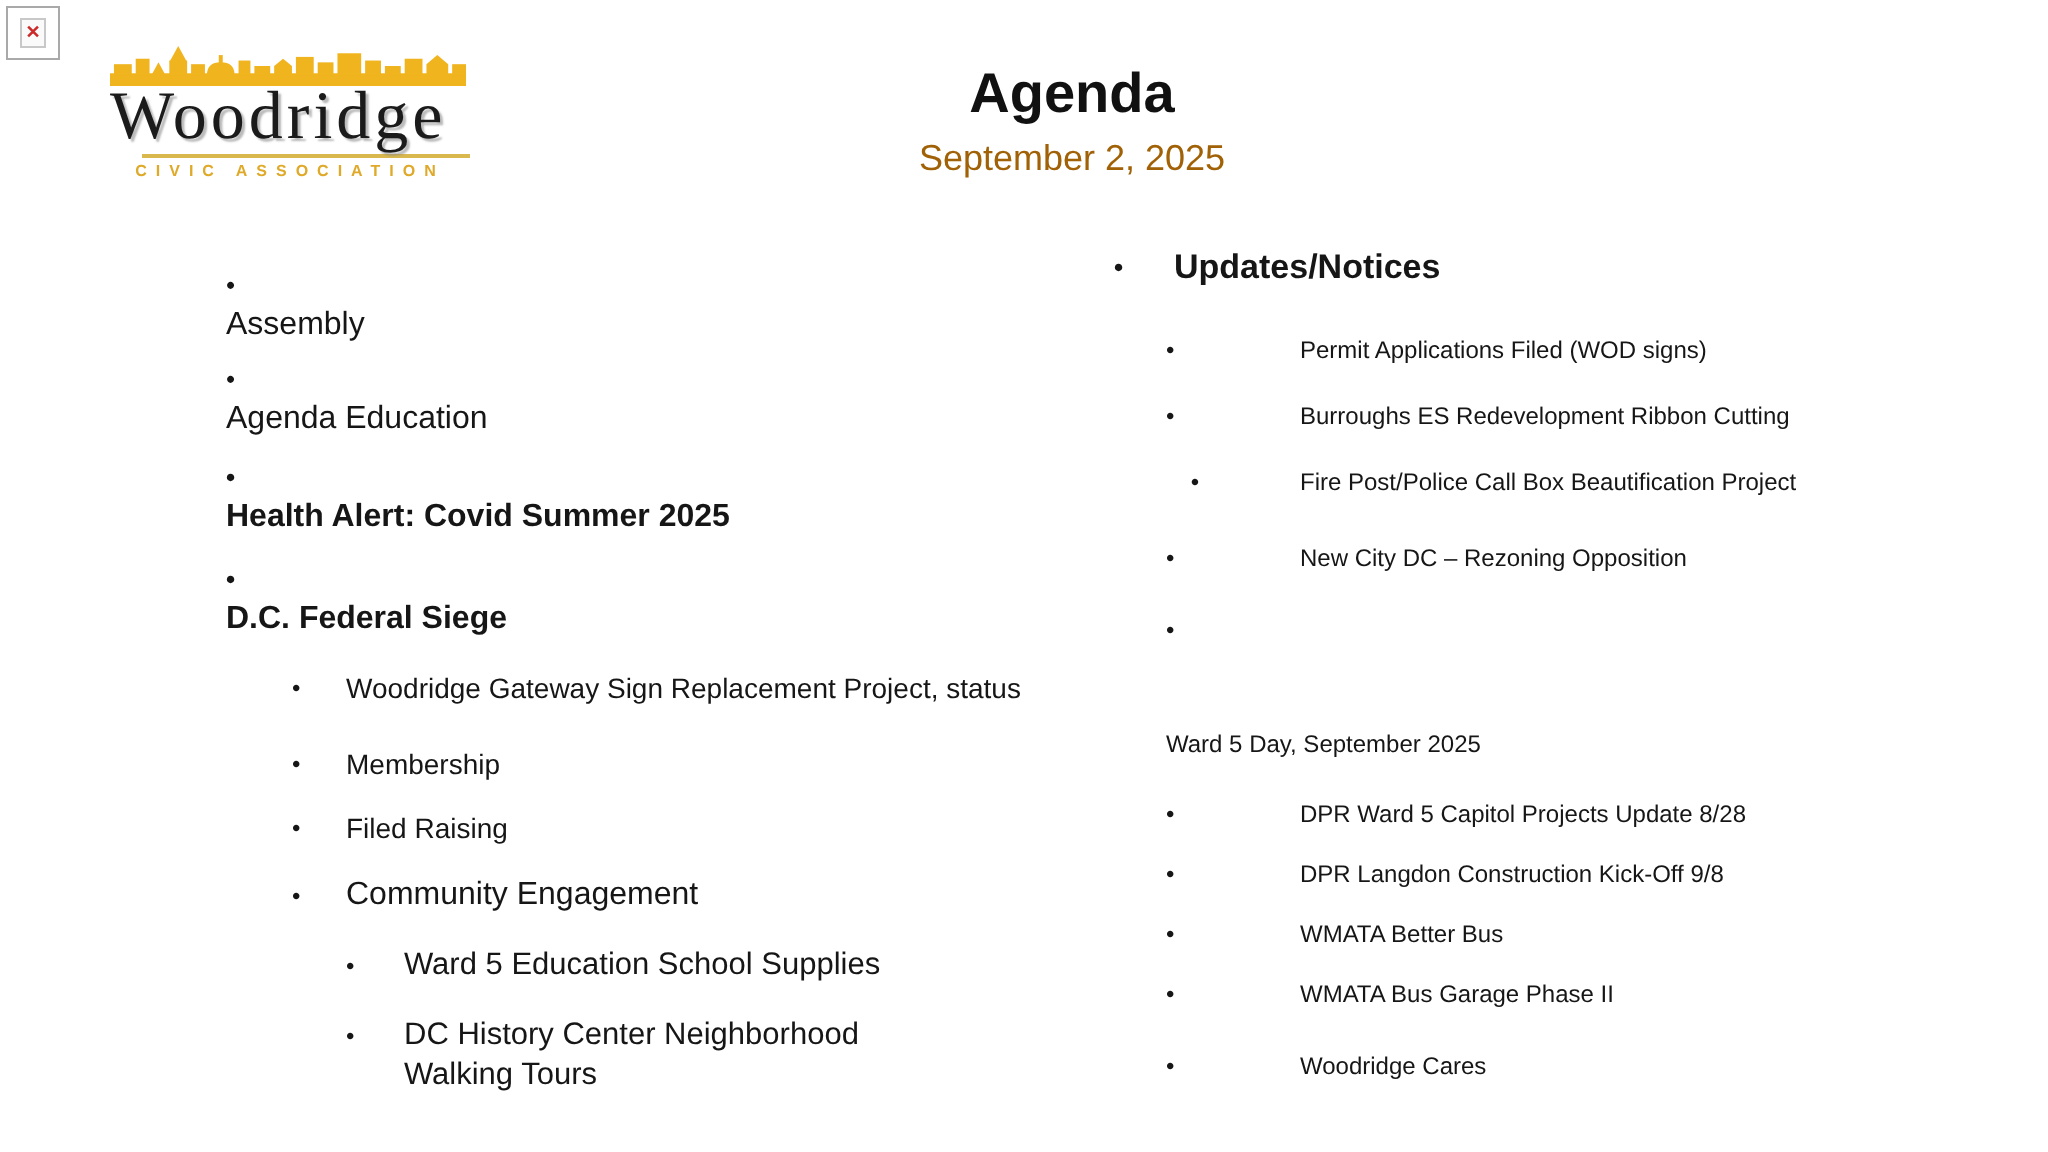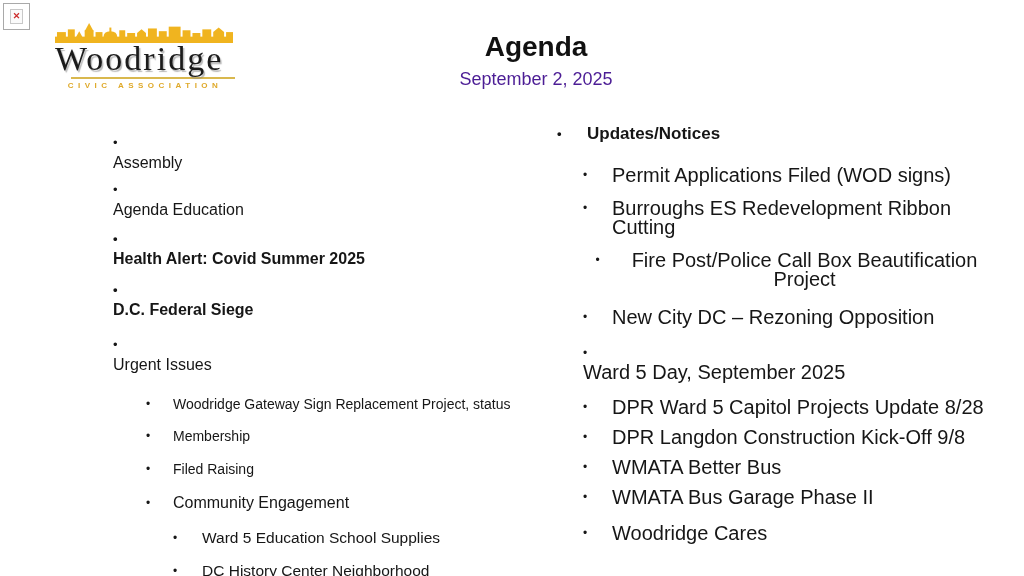--- a/index.html
+++ b/index.html
@@ -47,21 +47,21 @@
   .logo-rule{height:2px;background:var(--underline-gold);margin:1px 0 0 16px;}
   .tagline{
     margin-top:2px;color:var(--tagline-gold);
     font-size:8px;font-weight:bold;letter-spacing:4.5px;
     text-transform:uppercase;white-space:nowrap;text-align:center;
   }
 
   
   .header{position:absolute;left:286px;top:30px;width:500px;text-align:center;}
   .header h1{font-size:28px;line-height:34px;font-weight:bold;color:#111;}
-  .header .date{font-size:18px;line-height:22px;margin-top:4px;color:#4c1d95;}
+  .header .date{font-size:18px;line-height:22px;margin-top:4px;color:#a16207;}
 
   
   ul.col{list-style:none;position:absolute;}
   ul.col li{display:flex;align-items:flex-start;}
   .b{flex:0 0 auto;}
   .b::before{content:"\2022";}
   .t{display:block;}
 
   .left-col{left:113px;top:133px;width:460px;}
   .left-col .lvl1{font-size:16px;line-height:20px;flex-direction:column;}
@@ -81,21 +81,21 @@
   .left-col li:nth-child(6){margin-top:20px;}
   .left-col li:nth-child(7){margin-top:14px;}
   .left-col li:nth-child(8){margin-top:15px;}
   .left-col li:nth-child(9){margin-top:15px;}
   .left-col li:nth-child(10){margin-top:15px;}
   .left-col li:nth-child(11){margin-top:13px;}
 
   .right-col{left:557px;top:124px;width:440px;}
   .right-col .rl1{font-size:17px;line-height:20px;font-weight:bold;}
   .right-col .rl1 .b{width:30px;font-size:13px;}
-  .right-col .rl2{font-size:20px;line-height:19px;padding-left:26px;}
+  .right-col .rl2{font-size:12px;line-height:19px;padding-left:26px;gap:38px;}
   .right-col .rl2 .b{width:29px;font-size:12px;}
   .right-col li:nth-child(1){margin-top:0;}
   .right-col li:nth-child(2){margin-top:22px;}
   .right-col li:nth-child(3){margin-top:14px;}
   .right-col li:nth-child(4){margin-top:14px;text-align:center;}
   .right-col li:nth-child(5){margin-top:19px;}
   .right-col li:nth-child(6){margin-top:17px;flex-direction:column;}
   .right-col li:nth-child(7){margin-top:16px;}
   .right-col li:nth-child(8){margin-top:11px;}
   .right-col li:nth-child(9){margin-top:11px;}
@@ -156,24 +156,20 @@
       <span class="t">Agenda Education</span>
     </li>
     <li class="lvl1 bold">
       <span class="b"></span>
       <span class="t">Health Alert: Covid Summer 2025</span>
     </li>
     <li class="lvl1 bold">
       <span class="b"></span>
       <span class="t">D.C. Federal Siege</span>
     </li>
-    <li class="lvl1">
-      <span class="b"></span>
-      <span class="t">Urgent Issues</span>
-    </li>
     <li class="lvl2">
       <span class="b"></span>
       <span class="t">Woodridge Gateway Sign Replacement Project, status</span>
     </li>
     <li class="lvl2">
       <span class="b"></span>
       <span class="t">Membership</span>
     </li>
     <li class="lvl2">
       <span class="b"></span>

